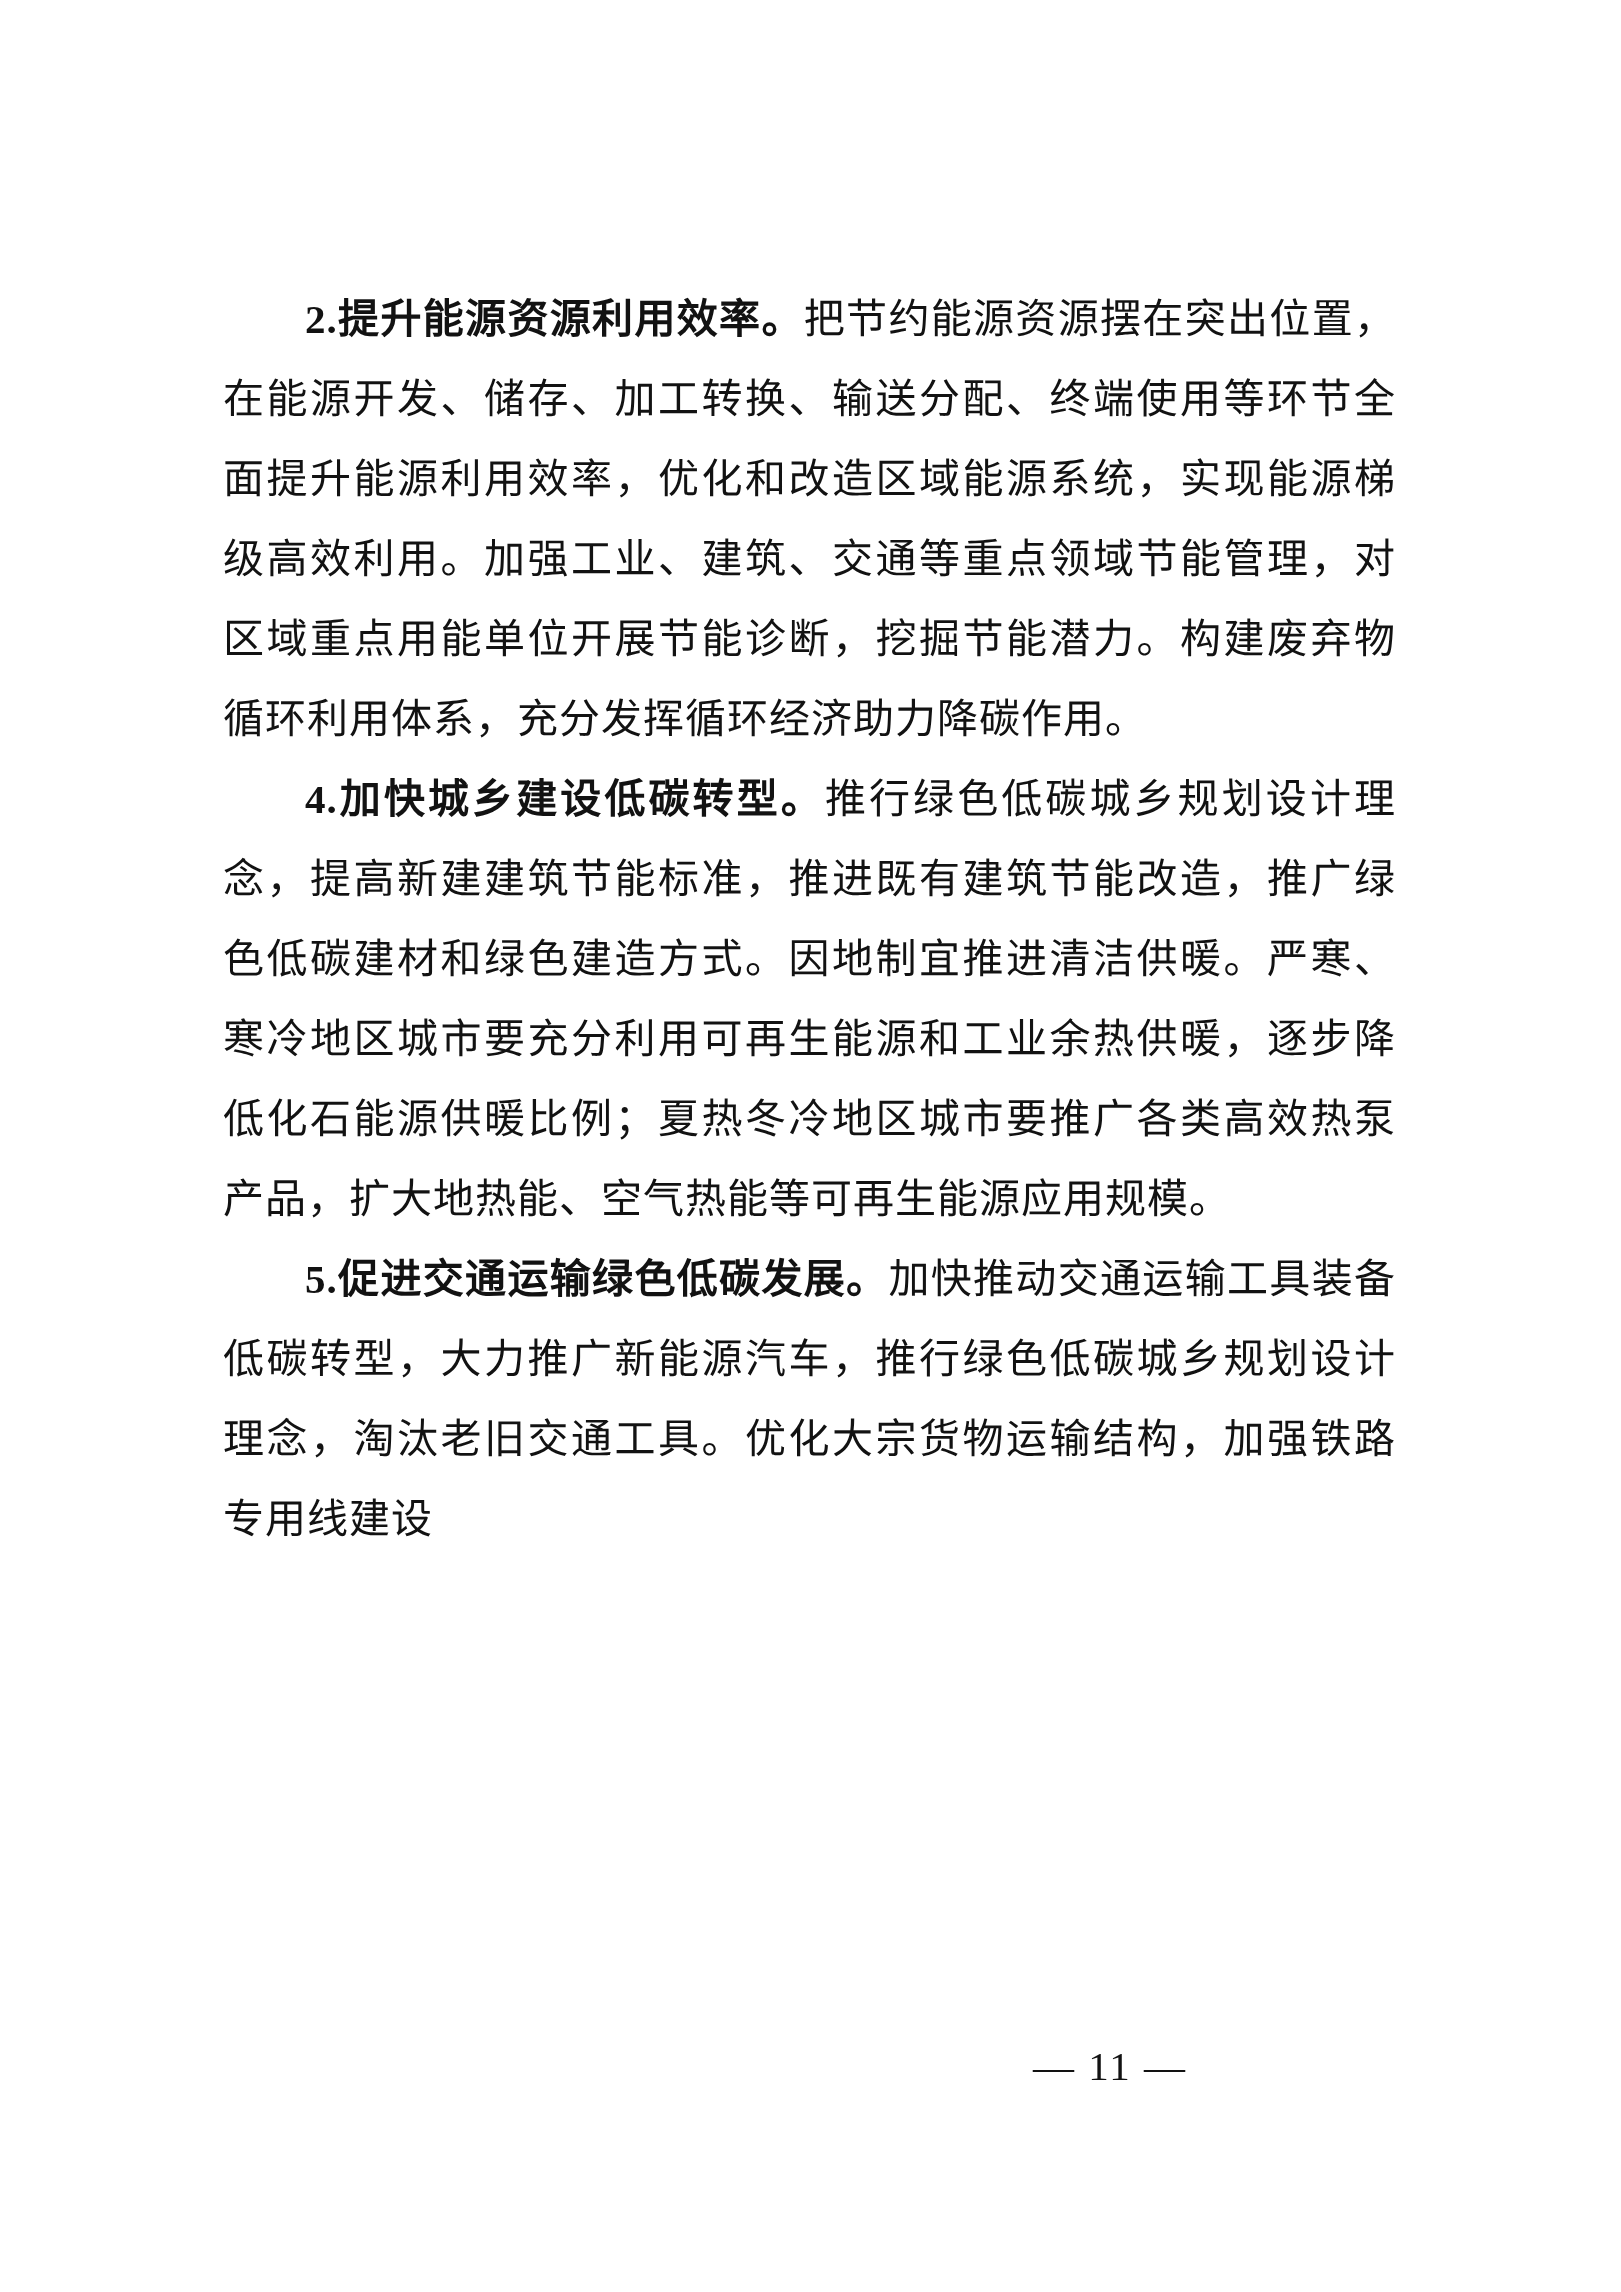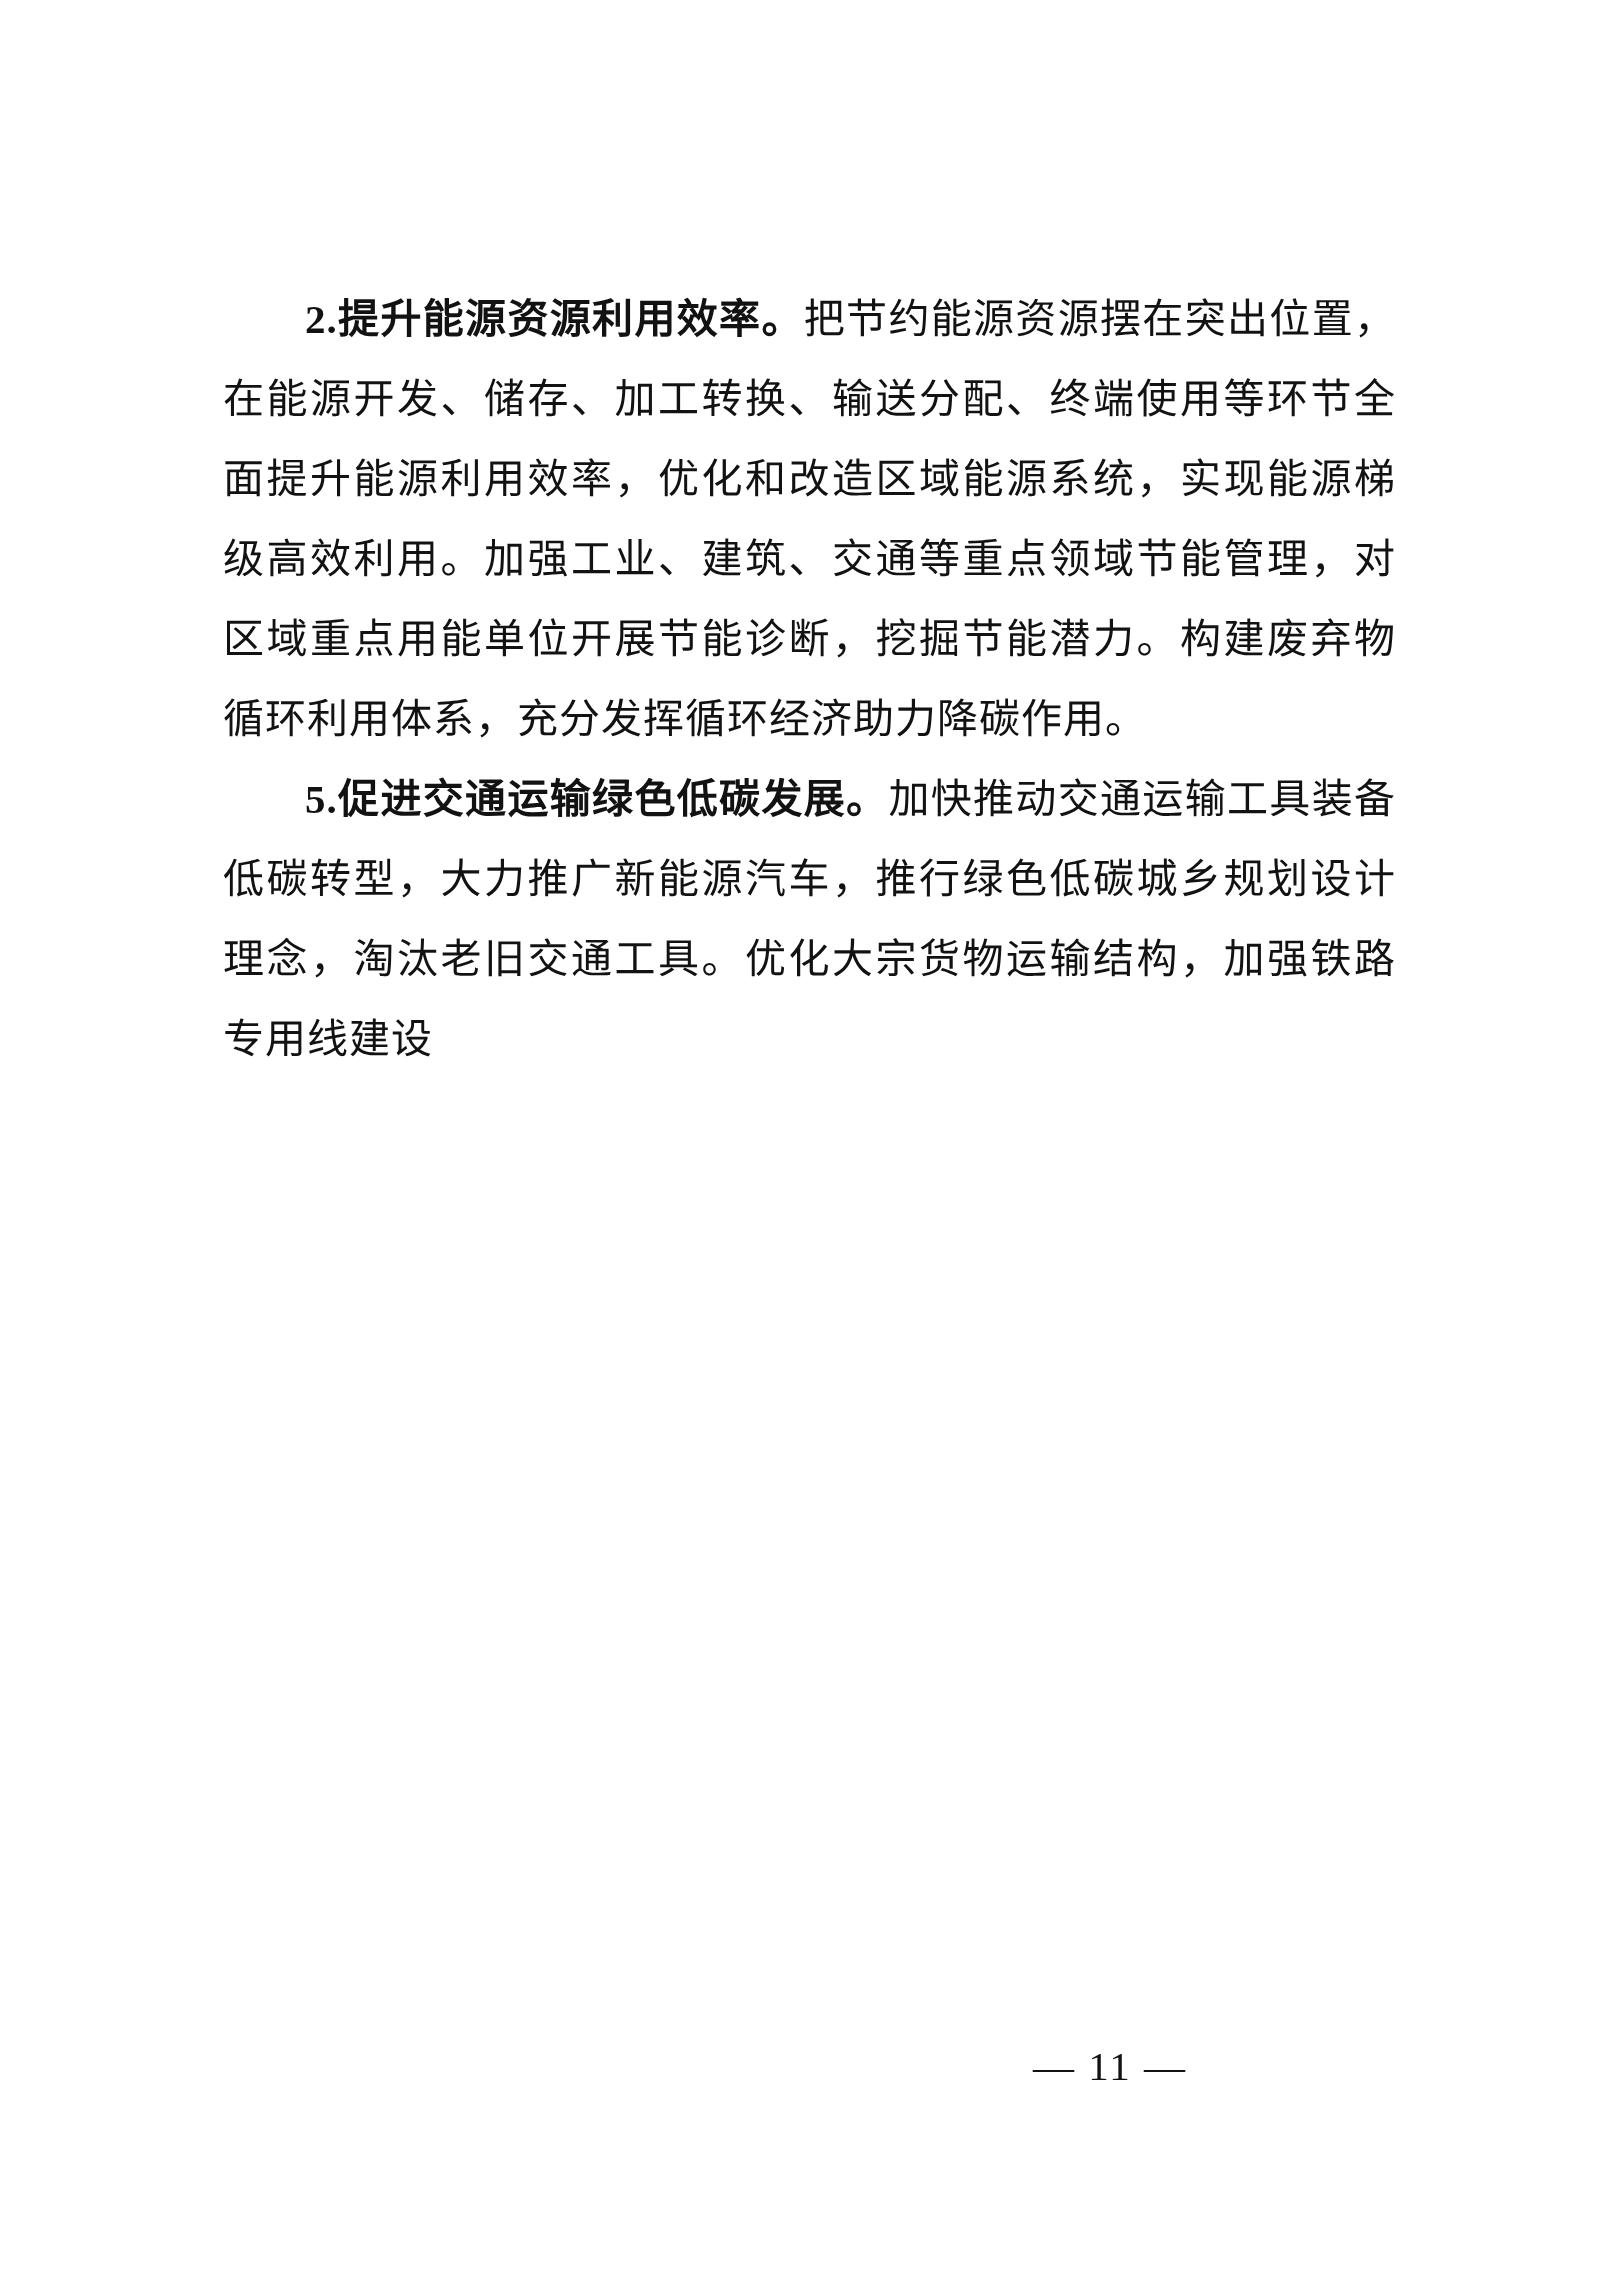--- a/index.html
+++ b/index.html
@@ -49,19 +49,20 @@
   }
 </style>
 </head>
 <body>
 
 <div class="page">
   <main class="text-block">
     <p class="para"><span class="para-lead">2.提升能源资源利用效率。</span><span class="para-body">把节约能源资源摆在突出位置，在能源开发、储存、加工转换、输送分配、终端使用等环节全面提升能源利用效率，优化和改造区域能源系统，实现能源梯级高效利用。加强工业、建筑、交通等重点领域节能管理，对区域重点用能单位开展节能诊断，挖掘节能潜力。构建废弃物循环利用体系，充分发挥循环经济助力降碳作用。</span></p>
 
 
+    <p class="para"><span class="para-lead">4.加快城乡建设低碳转型。</span><span class="para-body">推行绿色低碳城乡规划设计理念，提高新建建筑节能标准，推进既有建筑节能改造，推广绿色低碳建材和绿色建造方式。因地制宜推进清洁供暖。严寒、寒冷地区城市要充分利用可再生能源和工业余热供暖，逐步降低化石能源供暖比例；夏热冬冷地区城市要推广各类高效热泵产品，扩大地热能、空气热能等可再生能源应用规模。</span></p>
 
     <p class="para"><span class="para-lead">5.促进交通运输绿色低碳发展。</span><span class="para-body">加快推动交通运输工具装备低碳转型，大力推广新能源汽车，推行绿色低碳城乡规划设计理念，淘汰老旧交通工具。优化大宗货物运输结构，加强铁路专用线建设</span></p>
   </main>
 
   <div class="page-number">— 11 —</div>
 </div>
 
 
 </body></html>

